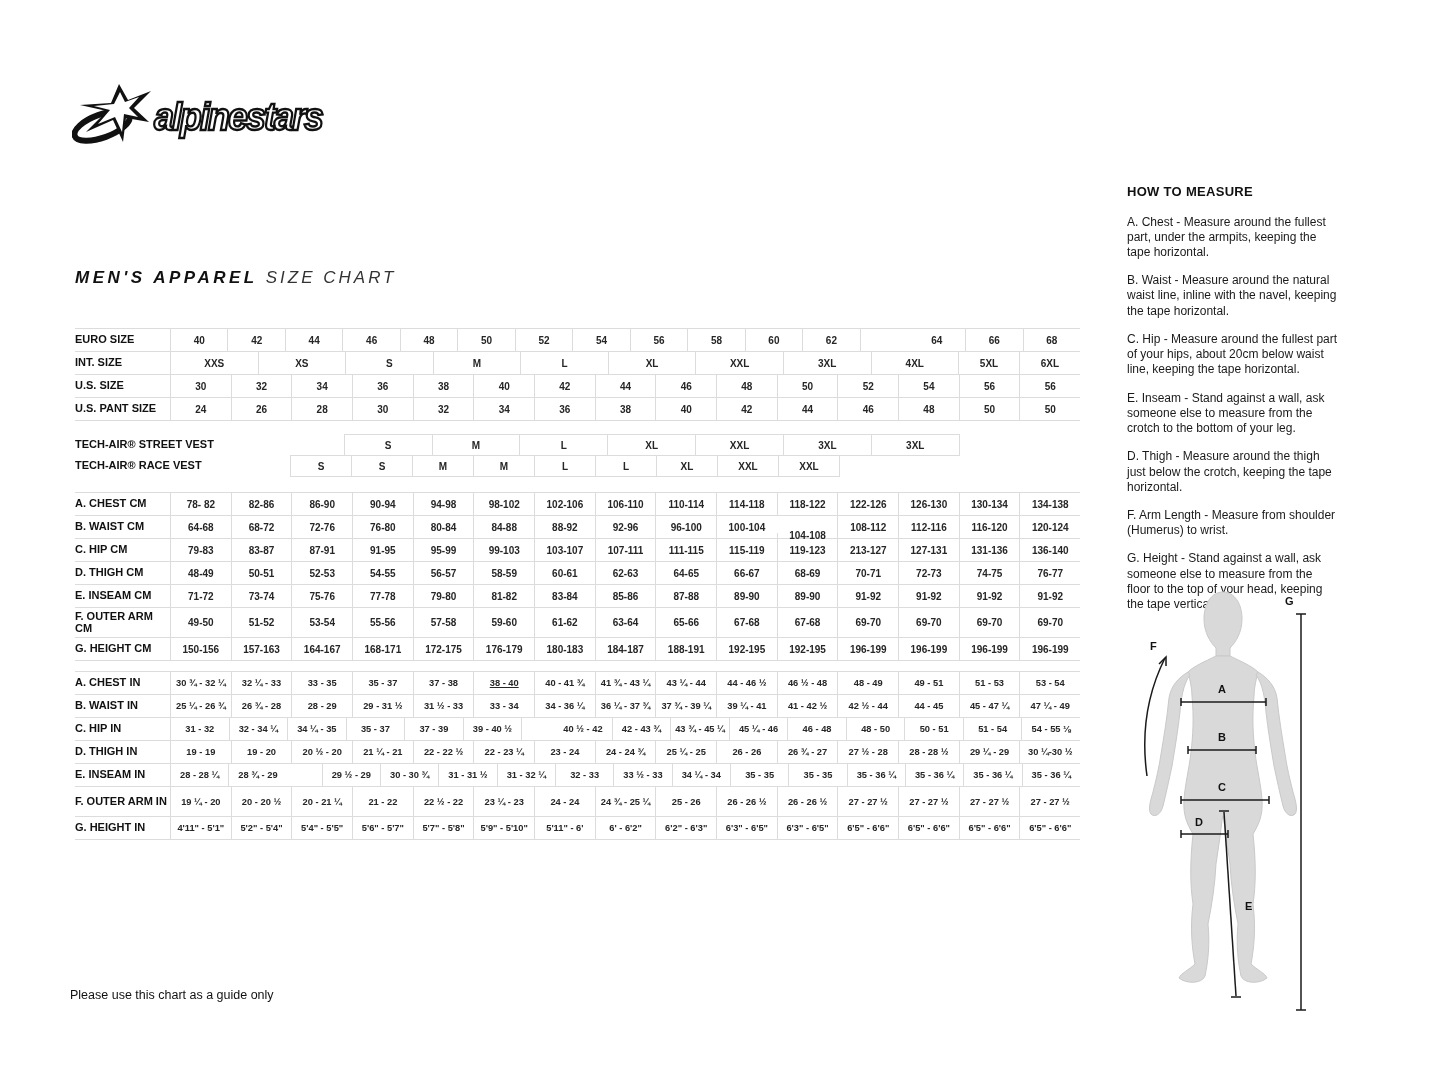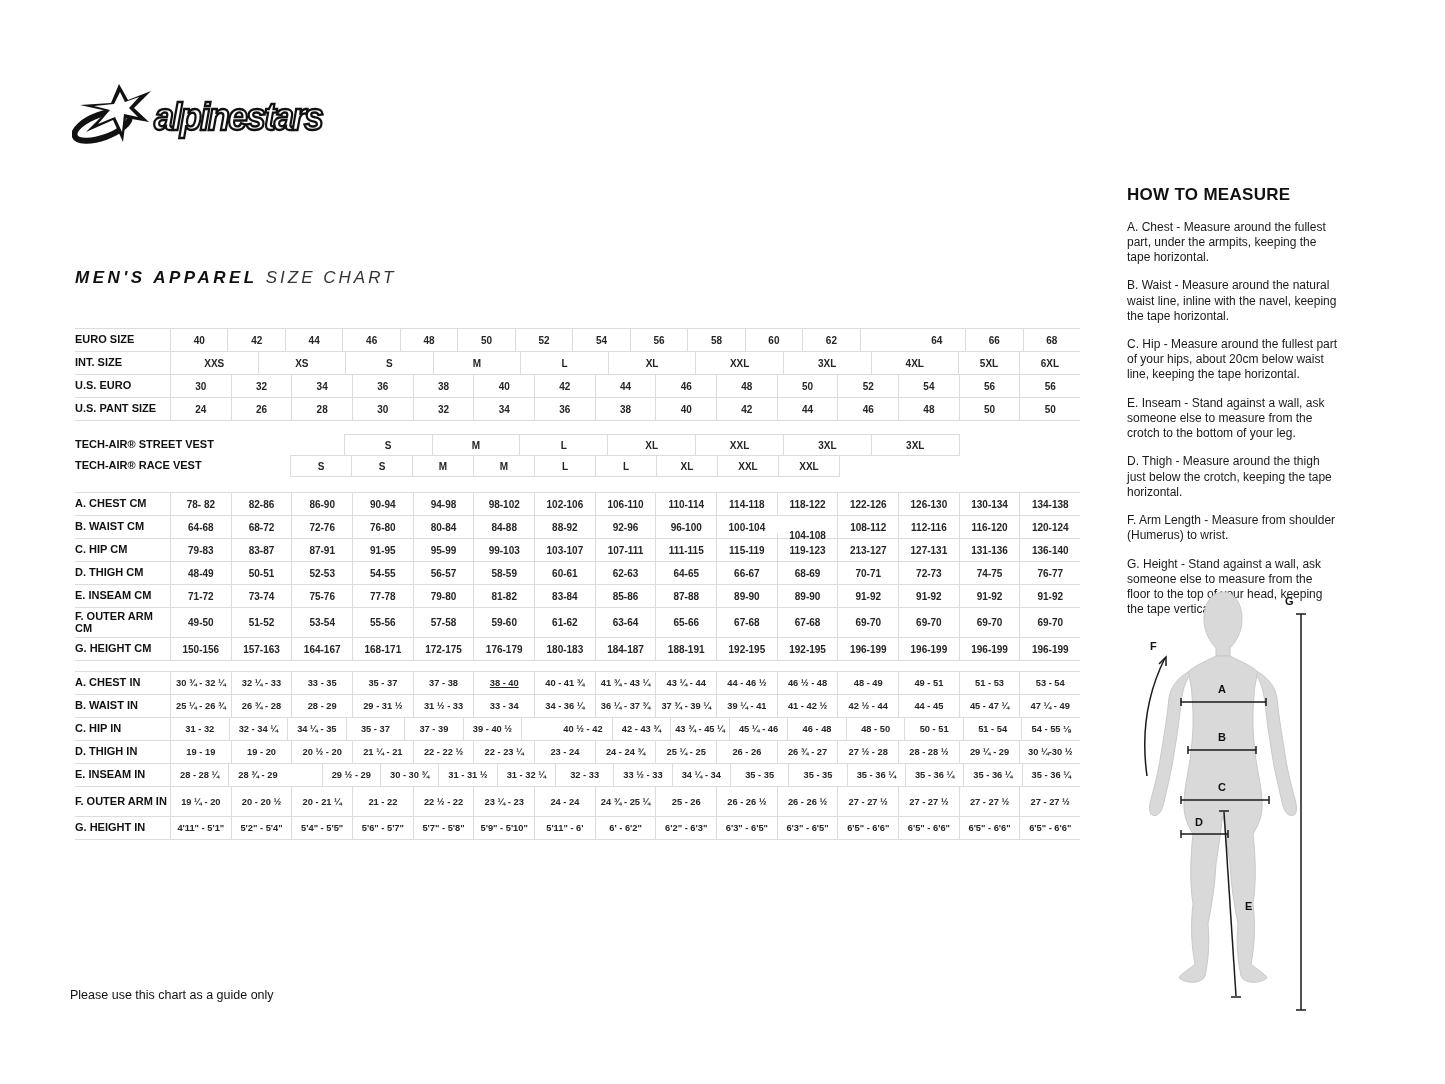--- a/index.html
+++ b/index.html
@@ -28,21 +28,21 @@
   .c.cl{border-left:1px solid #dcdcdc;}
   .tbl-full .trow{border-top:1px solid #dcdcdc;}
   .tbl-full .trow:last-child{border-bottom:1px solid #dcdcdc;}
   .tbl-cells .c{border-top:1px solid #dcdcdc;border-bottom:1px solid #dcdcdc;}
   .tbl-cells .c.sp{border-top:none;border-bottom:none;}
   .tbl-cells .trow + .trow{margin-top:-1px;}
   .tbl-in .c{font-size:9.3px;}
 
   
   #howto{position:absolute;left:1127px;top:184px;width:212px;font-size:12px;line-height:1.27;color:#1a1a1a;}
-  #howto h3{font-size:17px;font-weight:bold;margin:0 0 14px 0;letter-spacing:.3px;color:#111;}
+  #howto h3{font-size:13px;font-weight:bold;margin:0 0 14px 0;letter-spacing:.3px;color:#111;}
   #howto p{margin:0 0 13px 0;}
 
   
   #figure{position:absolute;left:1138px;top:572px;}
 
   
   #footer{position:absolute;left:70px;top:986px;font-size:12.5px;line-height:1.55;color:#111;}
 </style>
 </head>
 <body>
@@ -94,21 +94,21 @@
             <div class="c" style="flex-grow: 1.444;">L</div>
             <div class="c" style="flex-grow: 1.444;">XL</div>
             <div class="c" style="flex-grow: 1.444;">XXL</div>
             <div class="c" style="flex-grow: 1.444;">3XL</div>
             <div class="c" style="flex-grow: 1.444;">4XL</div>
             <div class="c" style="flex-grow: 1;">5XL</div>
             <div class="c" style="flex-grow: 1;">6XL</div>
           </div>
         </div>
         <div class="trow">
-          <div class="rlabel">U.S. EURO</div>
+          <div class="rlabel">U.S. SIZE</div>
           <div class="cells">
             <div class="c" style="flex-grow: 1;">30</div>
             <div class="c" style="flex-grow: 1;">32</div>
             <div class="c" style="flex-grow: 1;">34</div>
             <div class="c" style="flex-grow: 1;">36</div>
             <div class="c" style="flex-grow: 1;">38</div>
             <div class="c" style="flex-grow: 1;">40</div>
             <div class="c" style="flex-grow: 1;">42</div>
             <div class="c" style="flex-grow: 1;">44</div>
             <div class="c" style="flex-grow: 1;">46</div>

